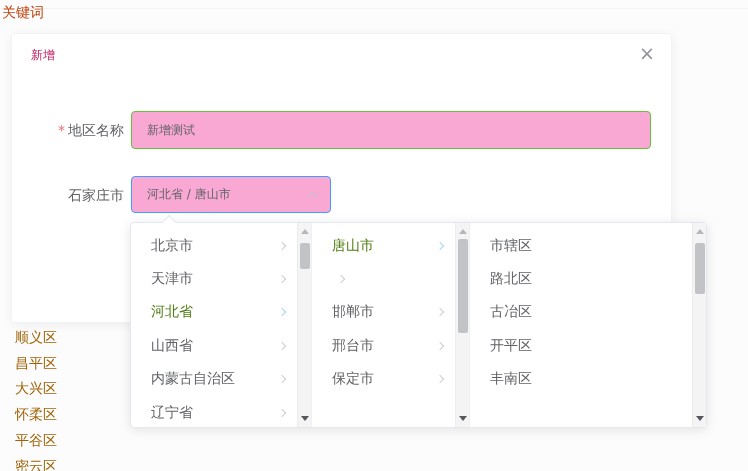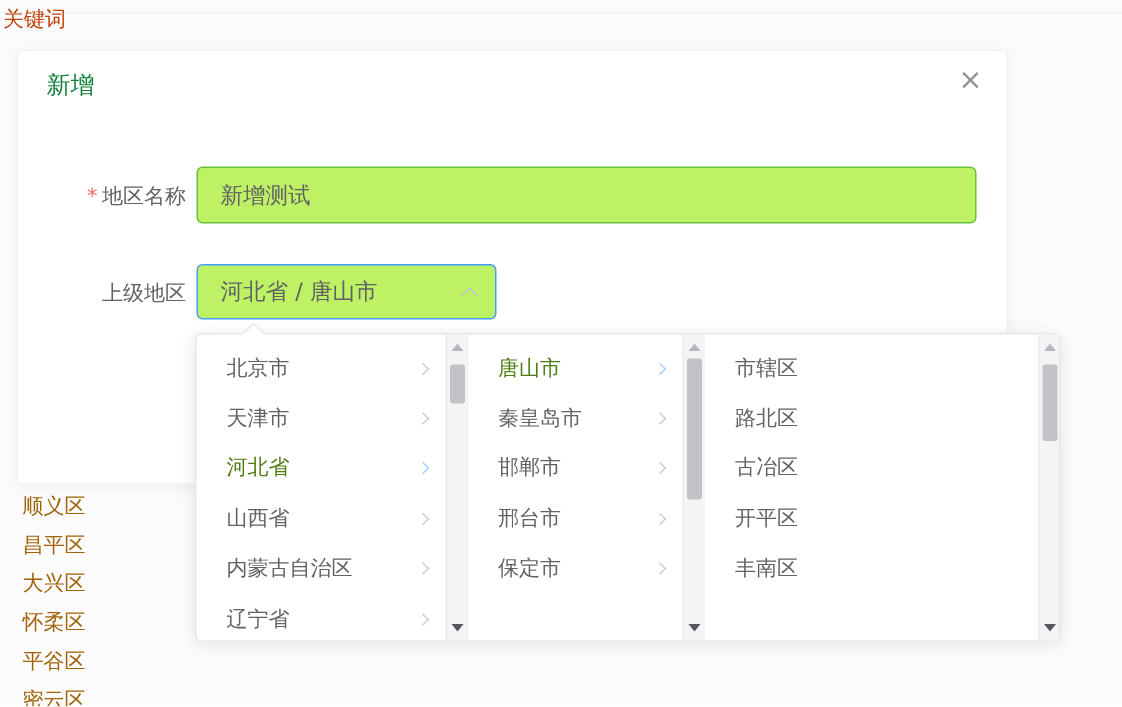--- a/index.html
+++ b/index.html
@@ -8,28 +8,28 @@
   #stage { position:relative; width:748px; height:471px; background:#fcfcfd; overflow:hidden; }
 
   
   .bg-topline { position:absolute; left:0; top:8px; width:100%; border-top:1px solid #f3f3f4; }
   .bg-keyword { position:absolute; left:2px; top:4px; font-size:14px; color:#c2410c; }
   .bg-row { position:absolute; left:15px; font-size:14px; color:#a16207; white-space:nowrap; }
 
   
   .modal { position:absolute; left:11px; top:33px; width:661px; height:290px; background:#fff;
            border:1px solid #f2f3f5; border-radius:3px; box-shadow:0 2px 12px rgba(0,0,0,0.06); }
-  .modal-title { position:absolute; left:19px; top:13px; font-size:16px; color:#15803d; }
+  .modal-title { position:absolute; left:19px; top:13px; font-size:12px; color:#be185d; }
   .modal-close { position:absolute; right:16px; top:10px; font-size:19px; line-height:19px;
                  color:#909399; cursor:pointer; font-family:"DejaVu Sans",sans-serif; }
   .form-label { position:absolute; left:0; width:112px; text-align:right; font-size:14px; color:#606266; }
   .form-label .req { color:#f56c6c; margin-right:3px; }
   .lbl-1 { top:88px; }
   .lbl-2 { top:153px; }
-  .input-box { position:absolute; background:#bef264; border-radius:4px; font-size:15px; color:#606266;
+  .input-box { position:absolute; background:#f9a8d4; border-radius:4px; font-size:12px; color:#606266;
                display:flex; align-items:center; padding:0 15px; }
   .input-name { left:119px; top:77px; width:520px; height:38px; border:1px solid #67c23a; }
   .input-cascader { left:119px; top:142px; width:200px; height:37px; border:1px solid #409eff; cursor:pointer; }
   .chev-up { position:absolute; right:13px; top:16px; width:8px; height:8px;
              border-top:1px solid #c0c4cc; border-right:1px solid #c0c4cc;
              transform:rotate(-45deg); }
 
   
   .dropdown { position:absolute; left:130px; top:222px; width:577px; height:206px; background:#fff;
               border:1px solid #e4e7ed; border-radius:4px; box-shadow:0 2px 12px rgba(0,0,0,0.1);
@@ -90,21 +90,21 @@
     <div class="modal-close">×</div>
 
     <div class="form-label lbl-1">
       <span class="req">*</span><span>地区名称</span>
     </div>
     <div class="input-box input-name">
       <span>新增测试</span>
     </div>
 
     <div class="form-label lbl-2">
-      <span>上级地区</span>
+      <span>石家庄市</span>
     </div>
     <div class="input-box input-cascader">
       <span>河北省 / 唐山市</span>
       <span class="chev-up"></span>
     </div>
   </div>
 
   <div class="dropdown">
     <div class="notch"></div>
 
@@ -141,21 +141,20 @@
           <div class="sb-thumb" style="top: 20px; height: 26px;"></div>
         </div>
       </div>
       <div class="menu menu-1">
         <div class="menu-items">
           <div class="menu-item active">
             <span class="lab">唐山市</span>
             <span class="chev-right"></span>
           </div>
           <div class="menu-item">
-            <span class="lab">秦皇岛市</span>
             <span class="chev-right"></span>
           </div>
           <div class="menu-item">
             <span class="lab">邯郸市</span>
             <span class="chev-right"></span>
           </div>
           <div class="menu-item">
             <span class="lab">邢台市</span>
             <span class="chev-right"></span>
           </div>

